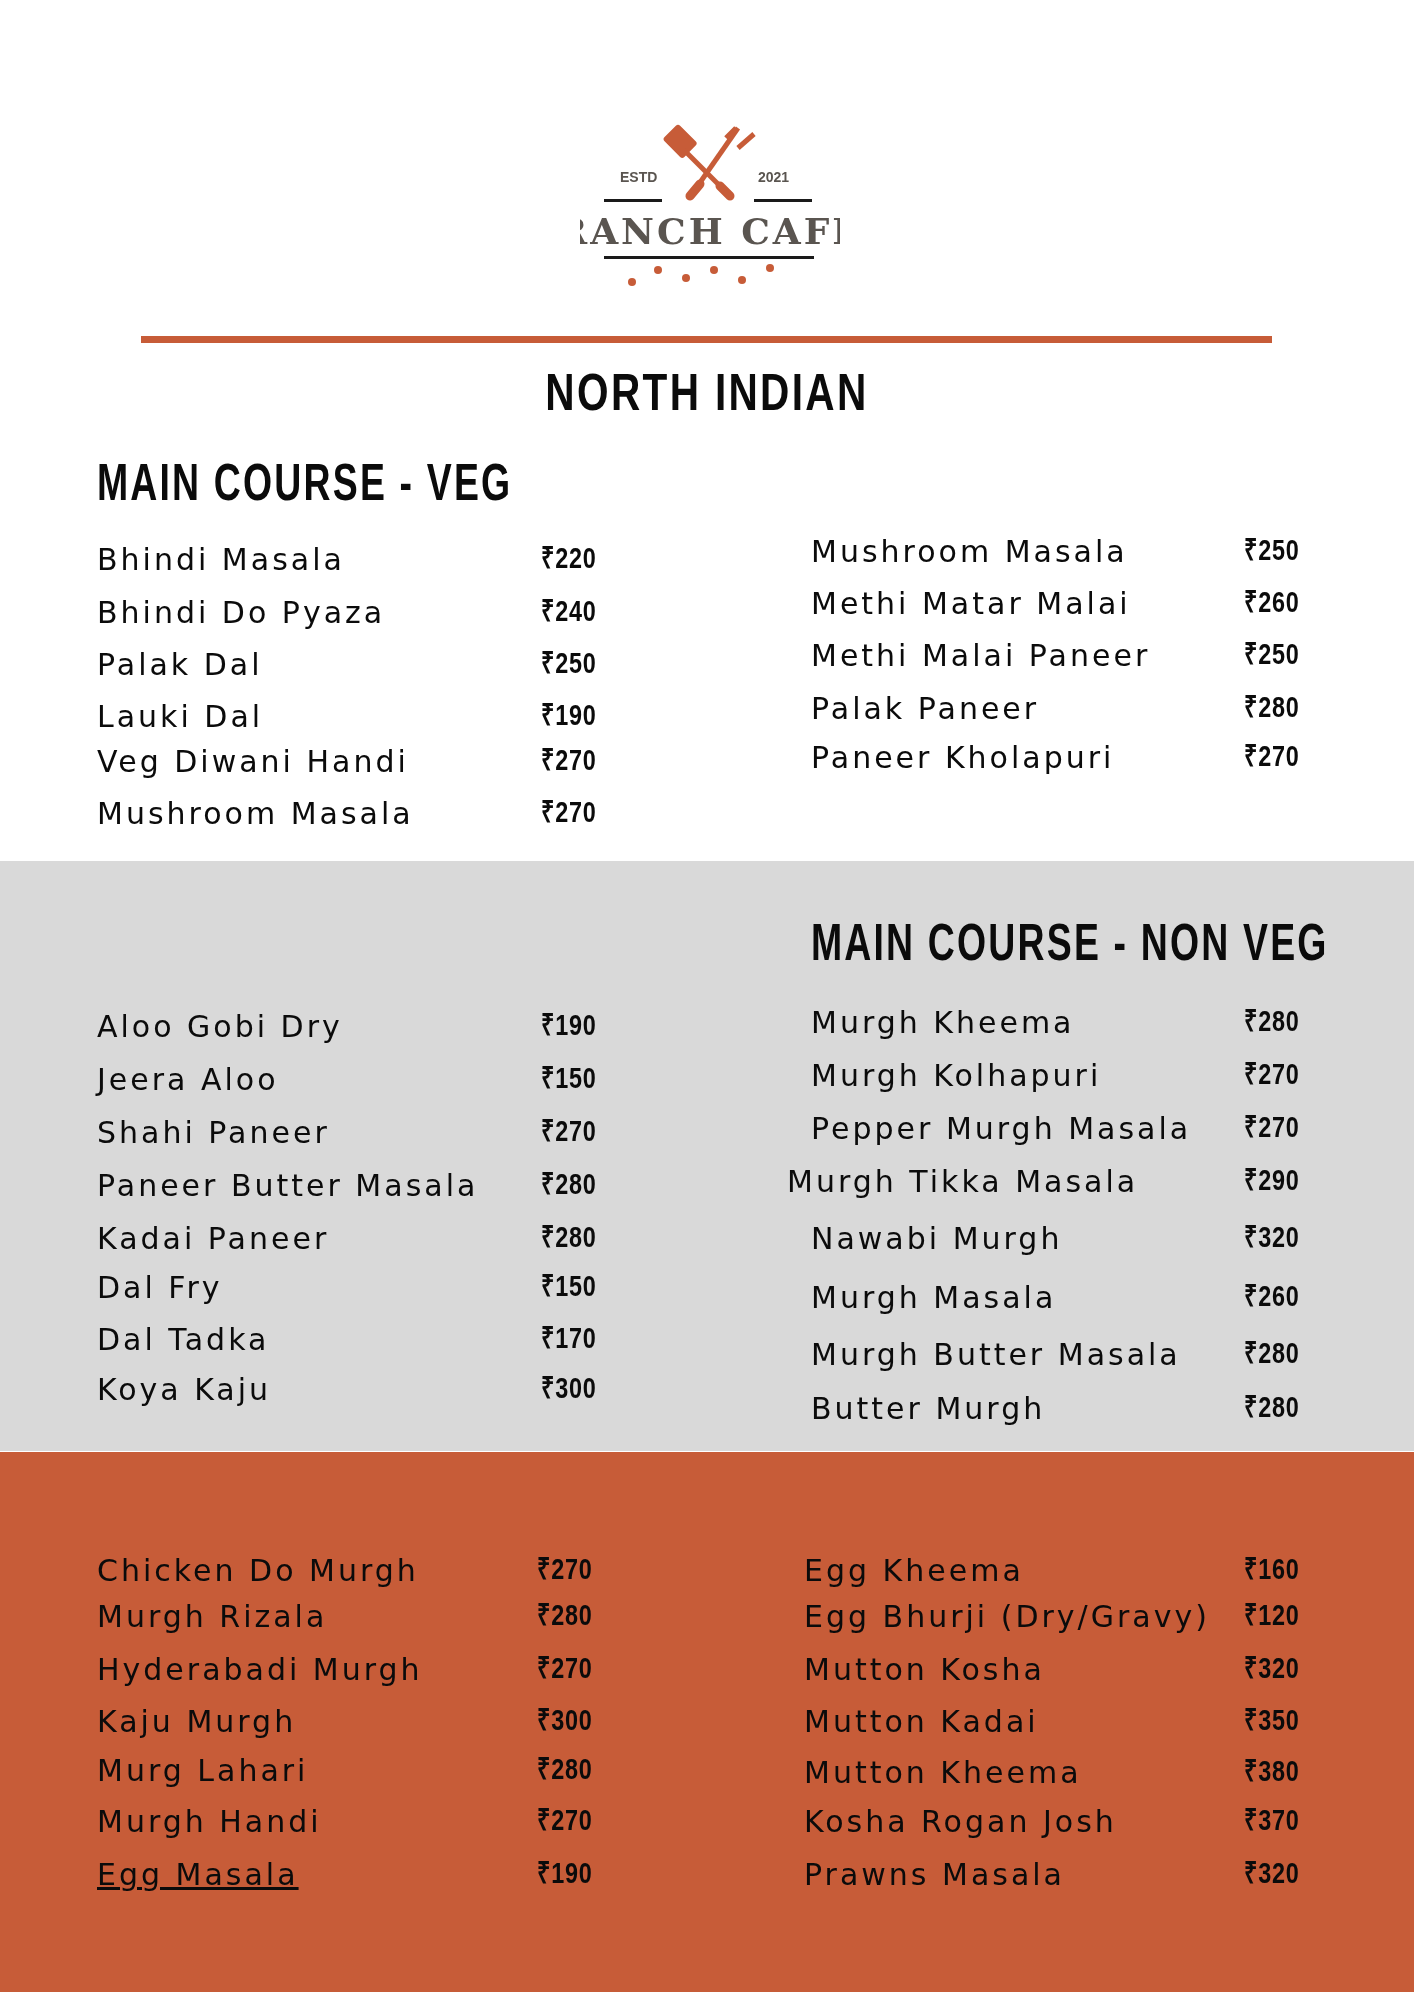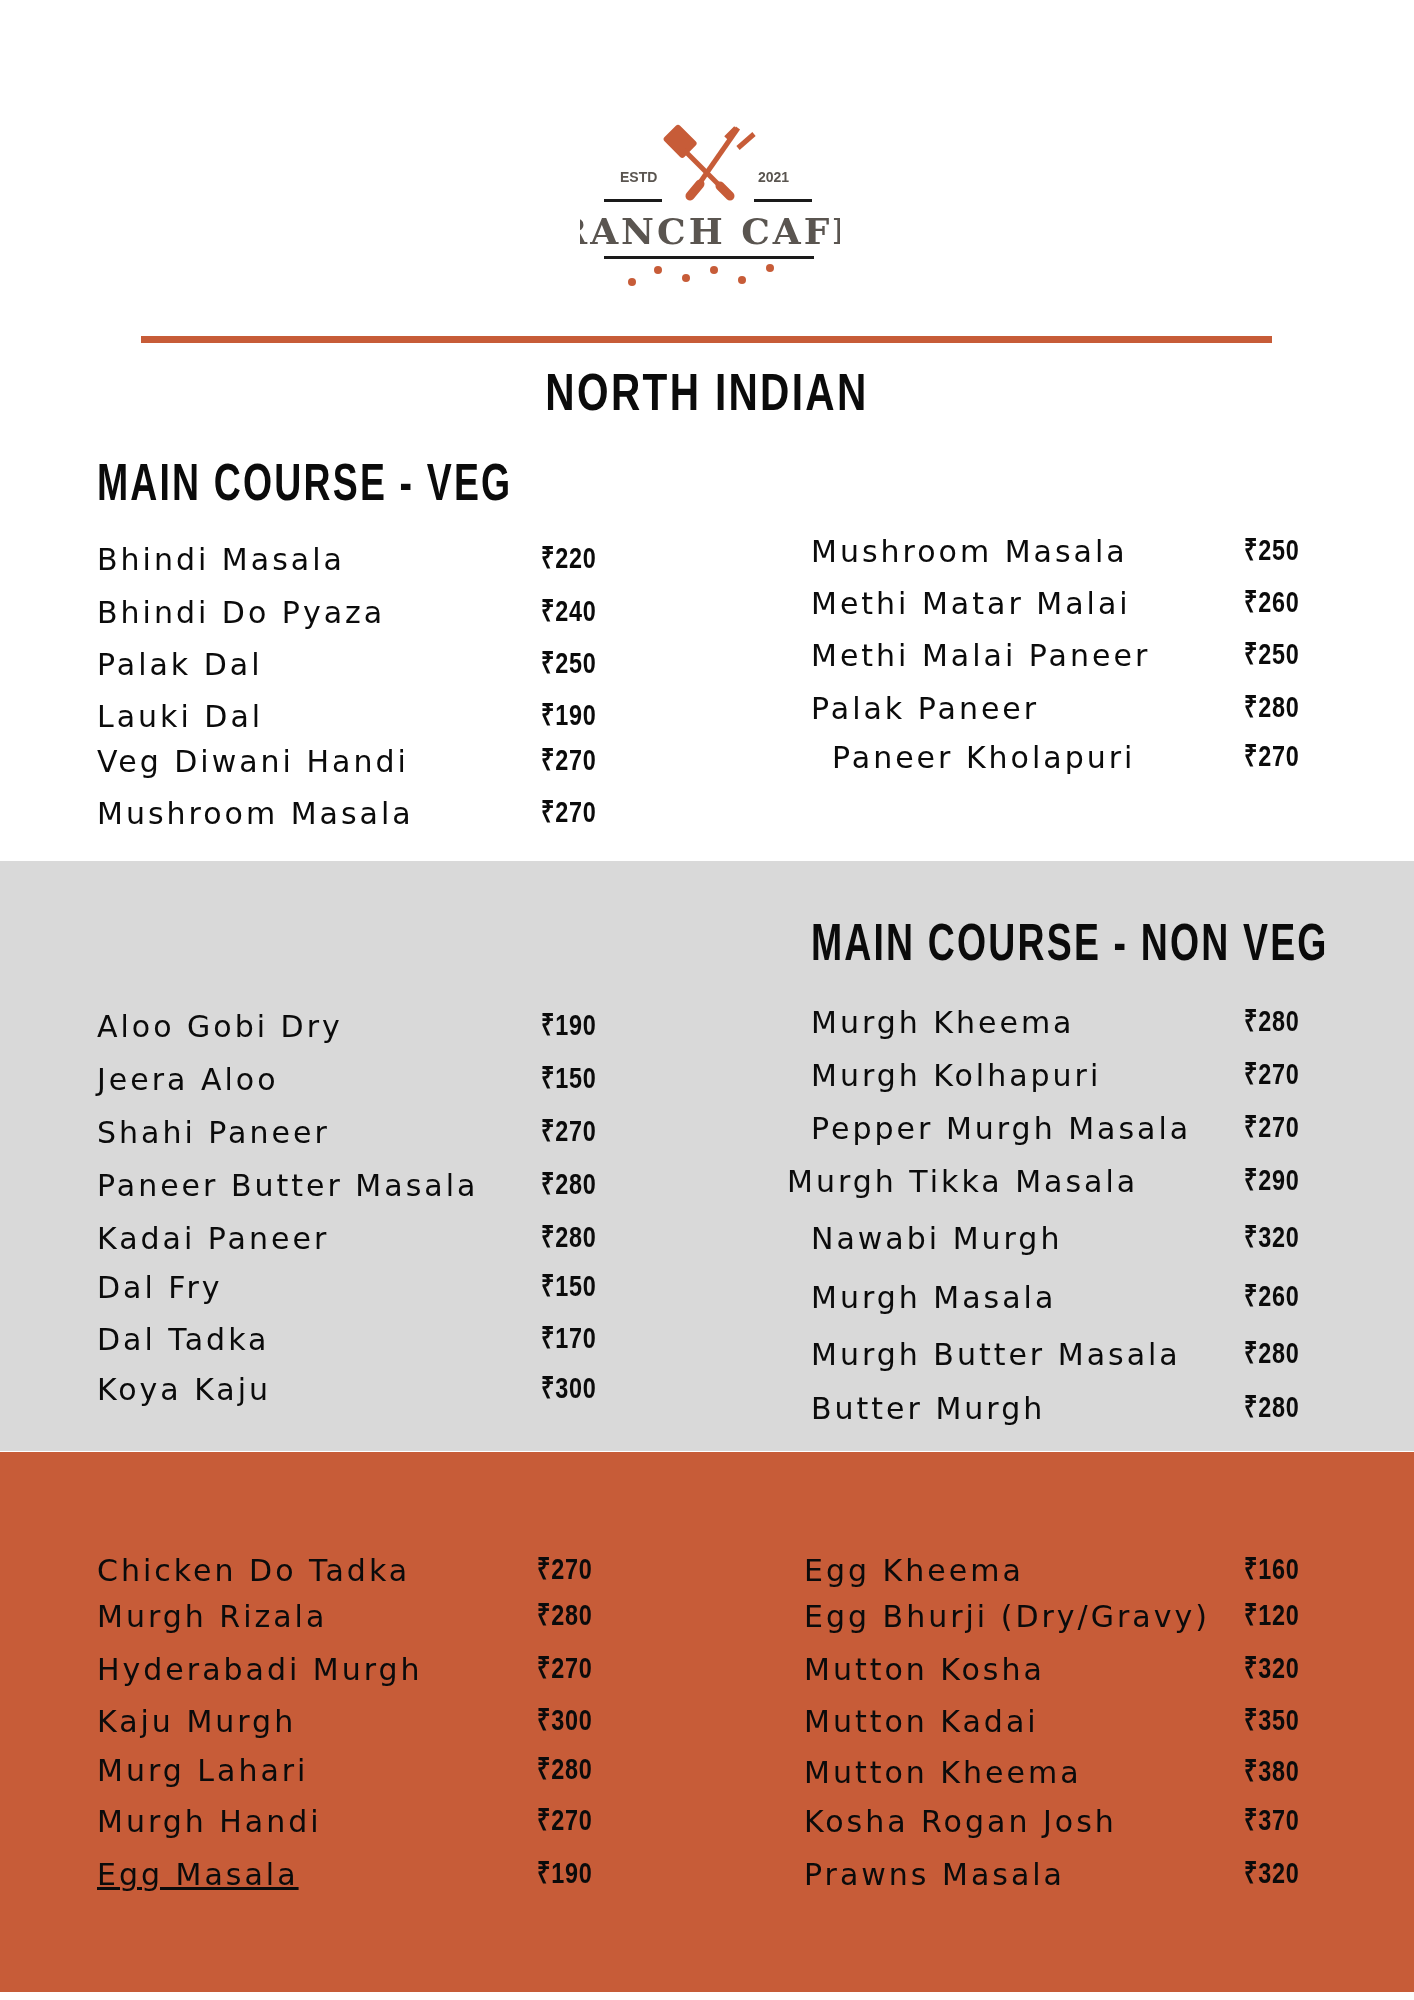--- a/index.html
+++ b/index.html
@@ -78,21 +78,21 @@
     <div class="item" style="left: 97px; top: 799px;">Mushroom Masala</div>
     <div class="price" style="left: 541px; top: 797px;">₹270</div>
     <div class="item" style="left: 811px; top: 537px;">Mushroom Masala</div>
     <div class="price" style="left: 1244px; top: 535px;">₹250</div>
     <div class="item" style="left: 811px; top: 589px; text-align: center;">Methi Matar Malai</div>
     <div class="price" style="left: 1244px; top: 587px;">₹260</div>
     <div class="item" style="left: 811px; top: 641px;">Methi Malai Paneer</div>
     <div class="price" style="left: 1244px; top: 639px;">₹250</div>
     <div class="item" style="left: 811px; top: 694px;">Palak Paneer</div>
     <div class="price" style="left: 1244px; top: 692px;">₹280</div>
-    <div class="item" style="left: 811px; top: 743px; margin-left: 21px;">Paneer Kholapuri</div>
+    <div class="item" style="left: 811px; top: 743px;">Paneer Kholapuri</div>
     <div class="price" style="left: 1244px; top: 741px;">₹270</div>
     <div class="item" style="left: 97px; top: 1012px;">Aloo Gobi Dry</div>
     <div class="price" style="left: 541px; top: 1010px;">₹190</div>
     <div class="item" style="left: 97px; top: 1065px;">Jeera Aloo</div>
     <div class="price" style="left: 541px; top: 1063px;">₹150</div>
     <div class="item" style="left: 97px; top: 1118px;">Shahi Paneer</div>
     <div class="price" style="left: 541px; top: 1116px;">₹270</div>
     <div class="item" style="left: 97px; top: 1171px;">Paneer Butter Masala</div>
     <div class="price" style="left: 541px; top: 1169px;">₹280</div>
     <div class="item" style="left: 97px; top: 1224px;">Kadai Paneer</div>
@@ -112,21 +112,21 @@
     <div class="item" style="left: 787px; top: 1167px;">Murgh Tikka Masala</div>
     <div class="price" style="left: 1244px; top: 1165px;">₹290</div>
     <div class="item" style="left: 811px; top: 1224px;">Nawabi Murgh</div>
     <div class="price" style="left: 1244px; top: 1222px;">₹320</div>
     <div class="item" style="left: 811px; top: 1283px;">Murgh Masala</div>
     <div class="price" style="left: 1244px; top: 1281px;">₹260</div>
     <div class="item" style="left: 811px; top: 1340px;">Murgh Butter Masala</div>
     <div class="price" style="left: 1244px; top: 1338px;">₹280</div>
     <div class="item" style="left: 811px; top: 1394px;">Butter Murgh</div>
     <div class="price" style="left: 1244px; top: 1392px;">₹280</div>
-    <div class="item" style="left: 97px; top: 1556px;">Chicken Do Tadka</div>
+    <div class="item" style="left: 97px; top: 1556px;">Chicken Do Murgh</div>
     <div class="price" style="left: 537px; top: 1554px;">₹270</div>
     <div class="item" style="left: 97px; top: 1602px;">Murgh Rizala</div>
     <div class="price" style="left: 537px; top: 1600px;">₹280</div>
     <div class="item" style="left: 97px; top: 1655px;">Hyderabadi Murgh</div>
     <div class="price" style="left: 537px; top: 1653px;">₹270</div>
     <div class="item" style="left: 97px; top: 1707px;">Kaju Murgh</div>
     <div class="price" style="left: 537px; top: 1705px;">₹300</div>
     <div class="item" style="left: 97px; top: 1756px;">Murg Lahari</div>
     <div class="price" style="left: 537px; top: 1754px;">₹280</div>
     <div class="item" style="left: 97px; top: 1807px;">Murgh Handi</div>

